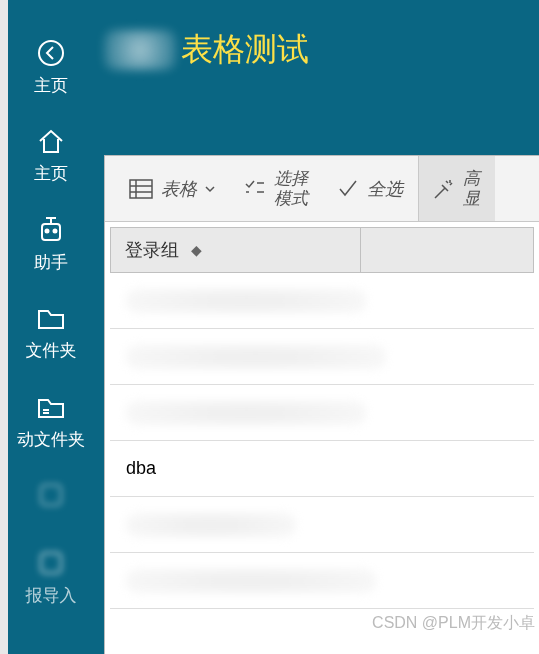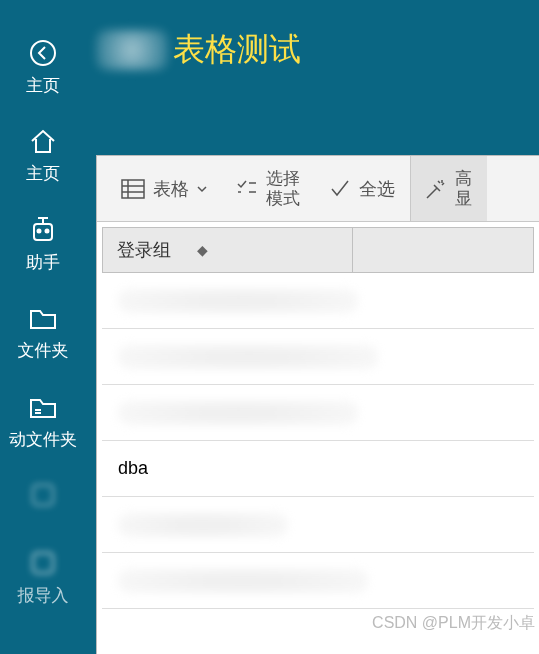--- a/index.html
+++ b/index.html
@@ -12,20 +12,21 @@
       background: #e8e8e8;
     }
     .sidebar {
       width: 86px;
       height: 100%;
       background: #0a6683;
       display: flex;
       flex-direction: column;
       padding-top: 26px;
       gap: 8px;
+      margin-left: 8px;
     }
     .sidebar-item {
       display: flex;
       flex-direction: column;
       align-items: center;
       gap: 6px;
       padding: 10px 0;
       cursor: pointer;
       color: #ffffff;
     }
@@ -84,20 +85,21 @@
       display: flex;
       flex-direction: column;
     }
     .toolbar {
       height: 66px;
       background: #f3f3f3;
       border-bottom: 1px solid #c8c8c8;
       display: flex;
       align-items: stretch;
       padding-left: 10px;
+      font-style: italic;
     }
     .toolbar-btn {
       display: flex;
       align-items: center;
       padding: 0 14px;
       gap: 8px;
       cursor: pointer;
       border-right: 1px solid transparent;
       color: #555;
       font-size: 18px;
@@ -115,21 +117,21 @@
       display: flex;
       background: #e9e9e9;
       border: 1px solid #c0c0c0;
     }
     .header-cell {
       padding: 10px 14px;
       font-size: 18px;
       color: #333;
       display: flex;
       align-items: center;
-      gap: 26px;
+      gap: 12px;
       border-right: 1px solid #c0c0c0;
     }
     .header-cell:first-child { width: 250px; }
     .header-cell:last-child { border-right: none; flex: 1; }
     .sort-icon { font-size: 14px; color: #666; }
     .data-row {
       padding: 14px 16px;
       font-size: 18px;
       color: #000000;
       border-bottom: 1px solid #ddd;

